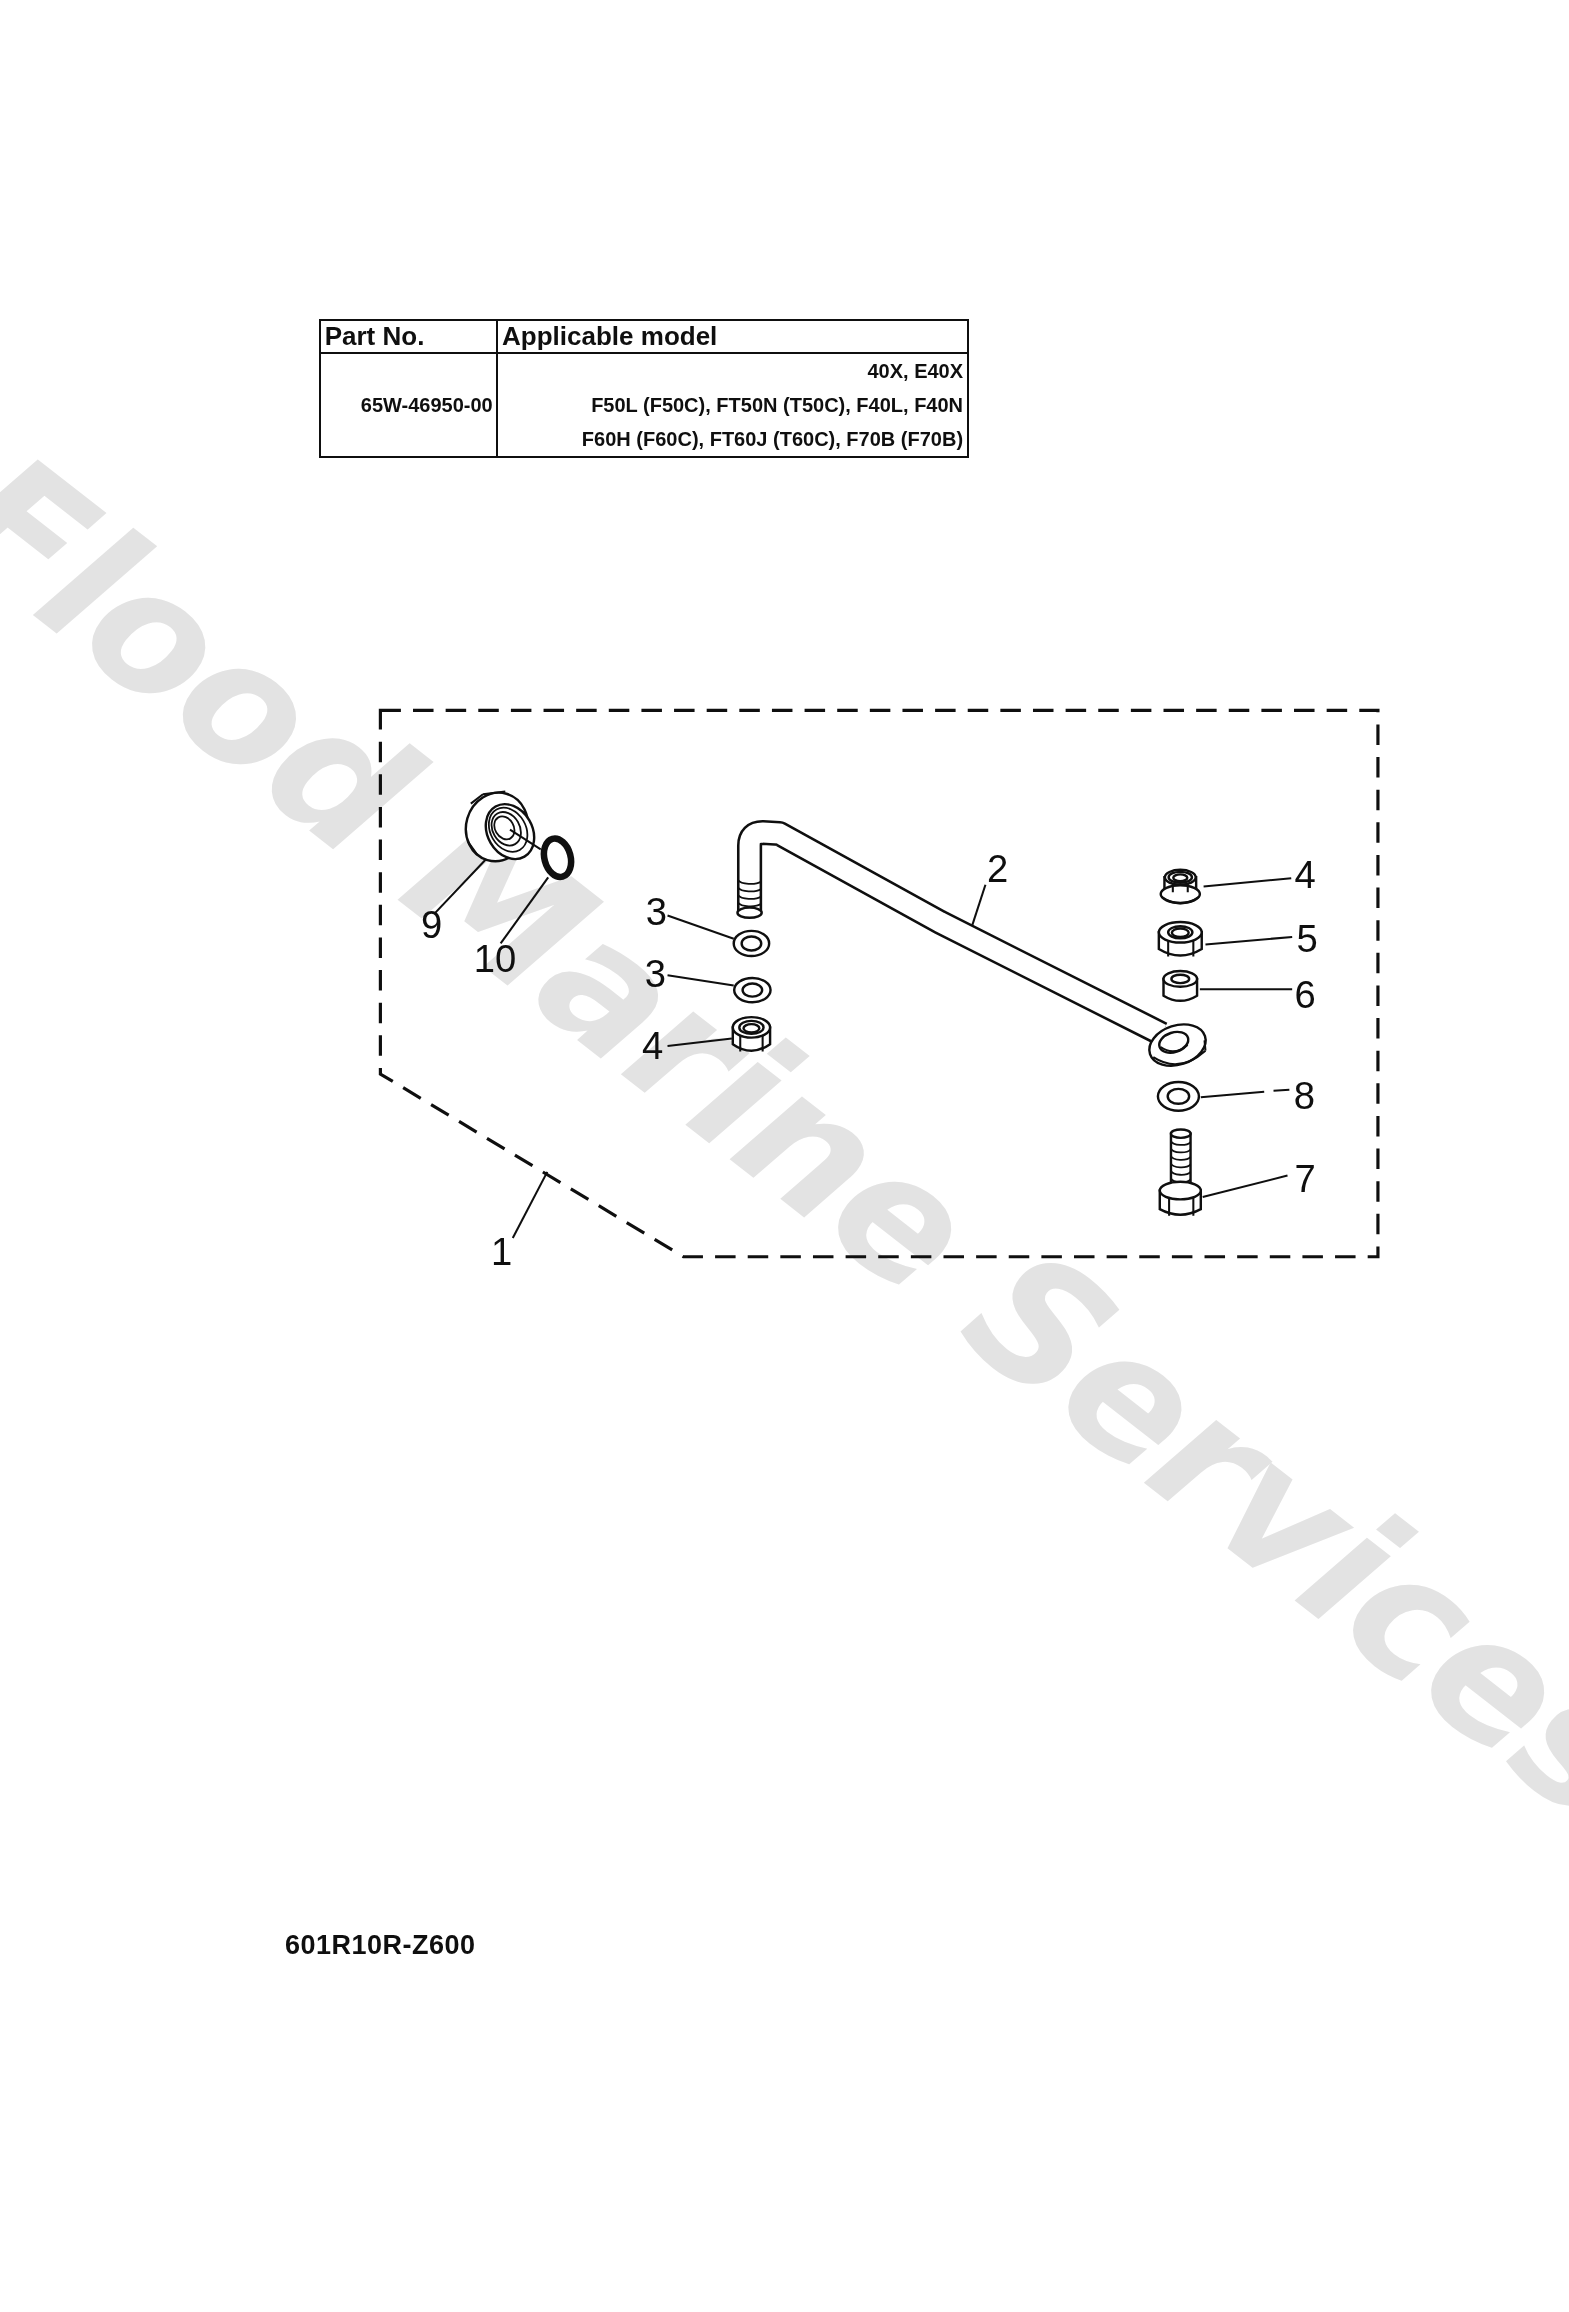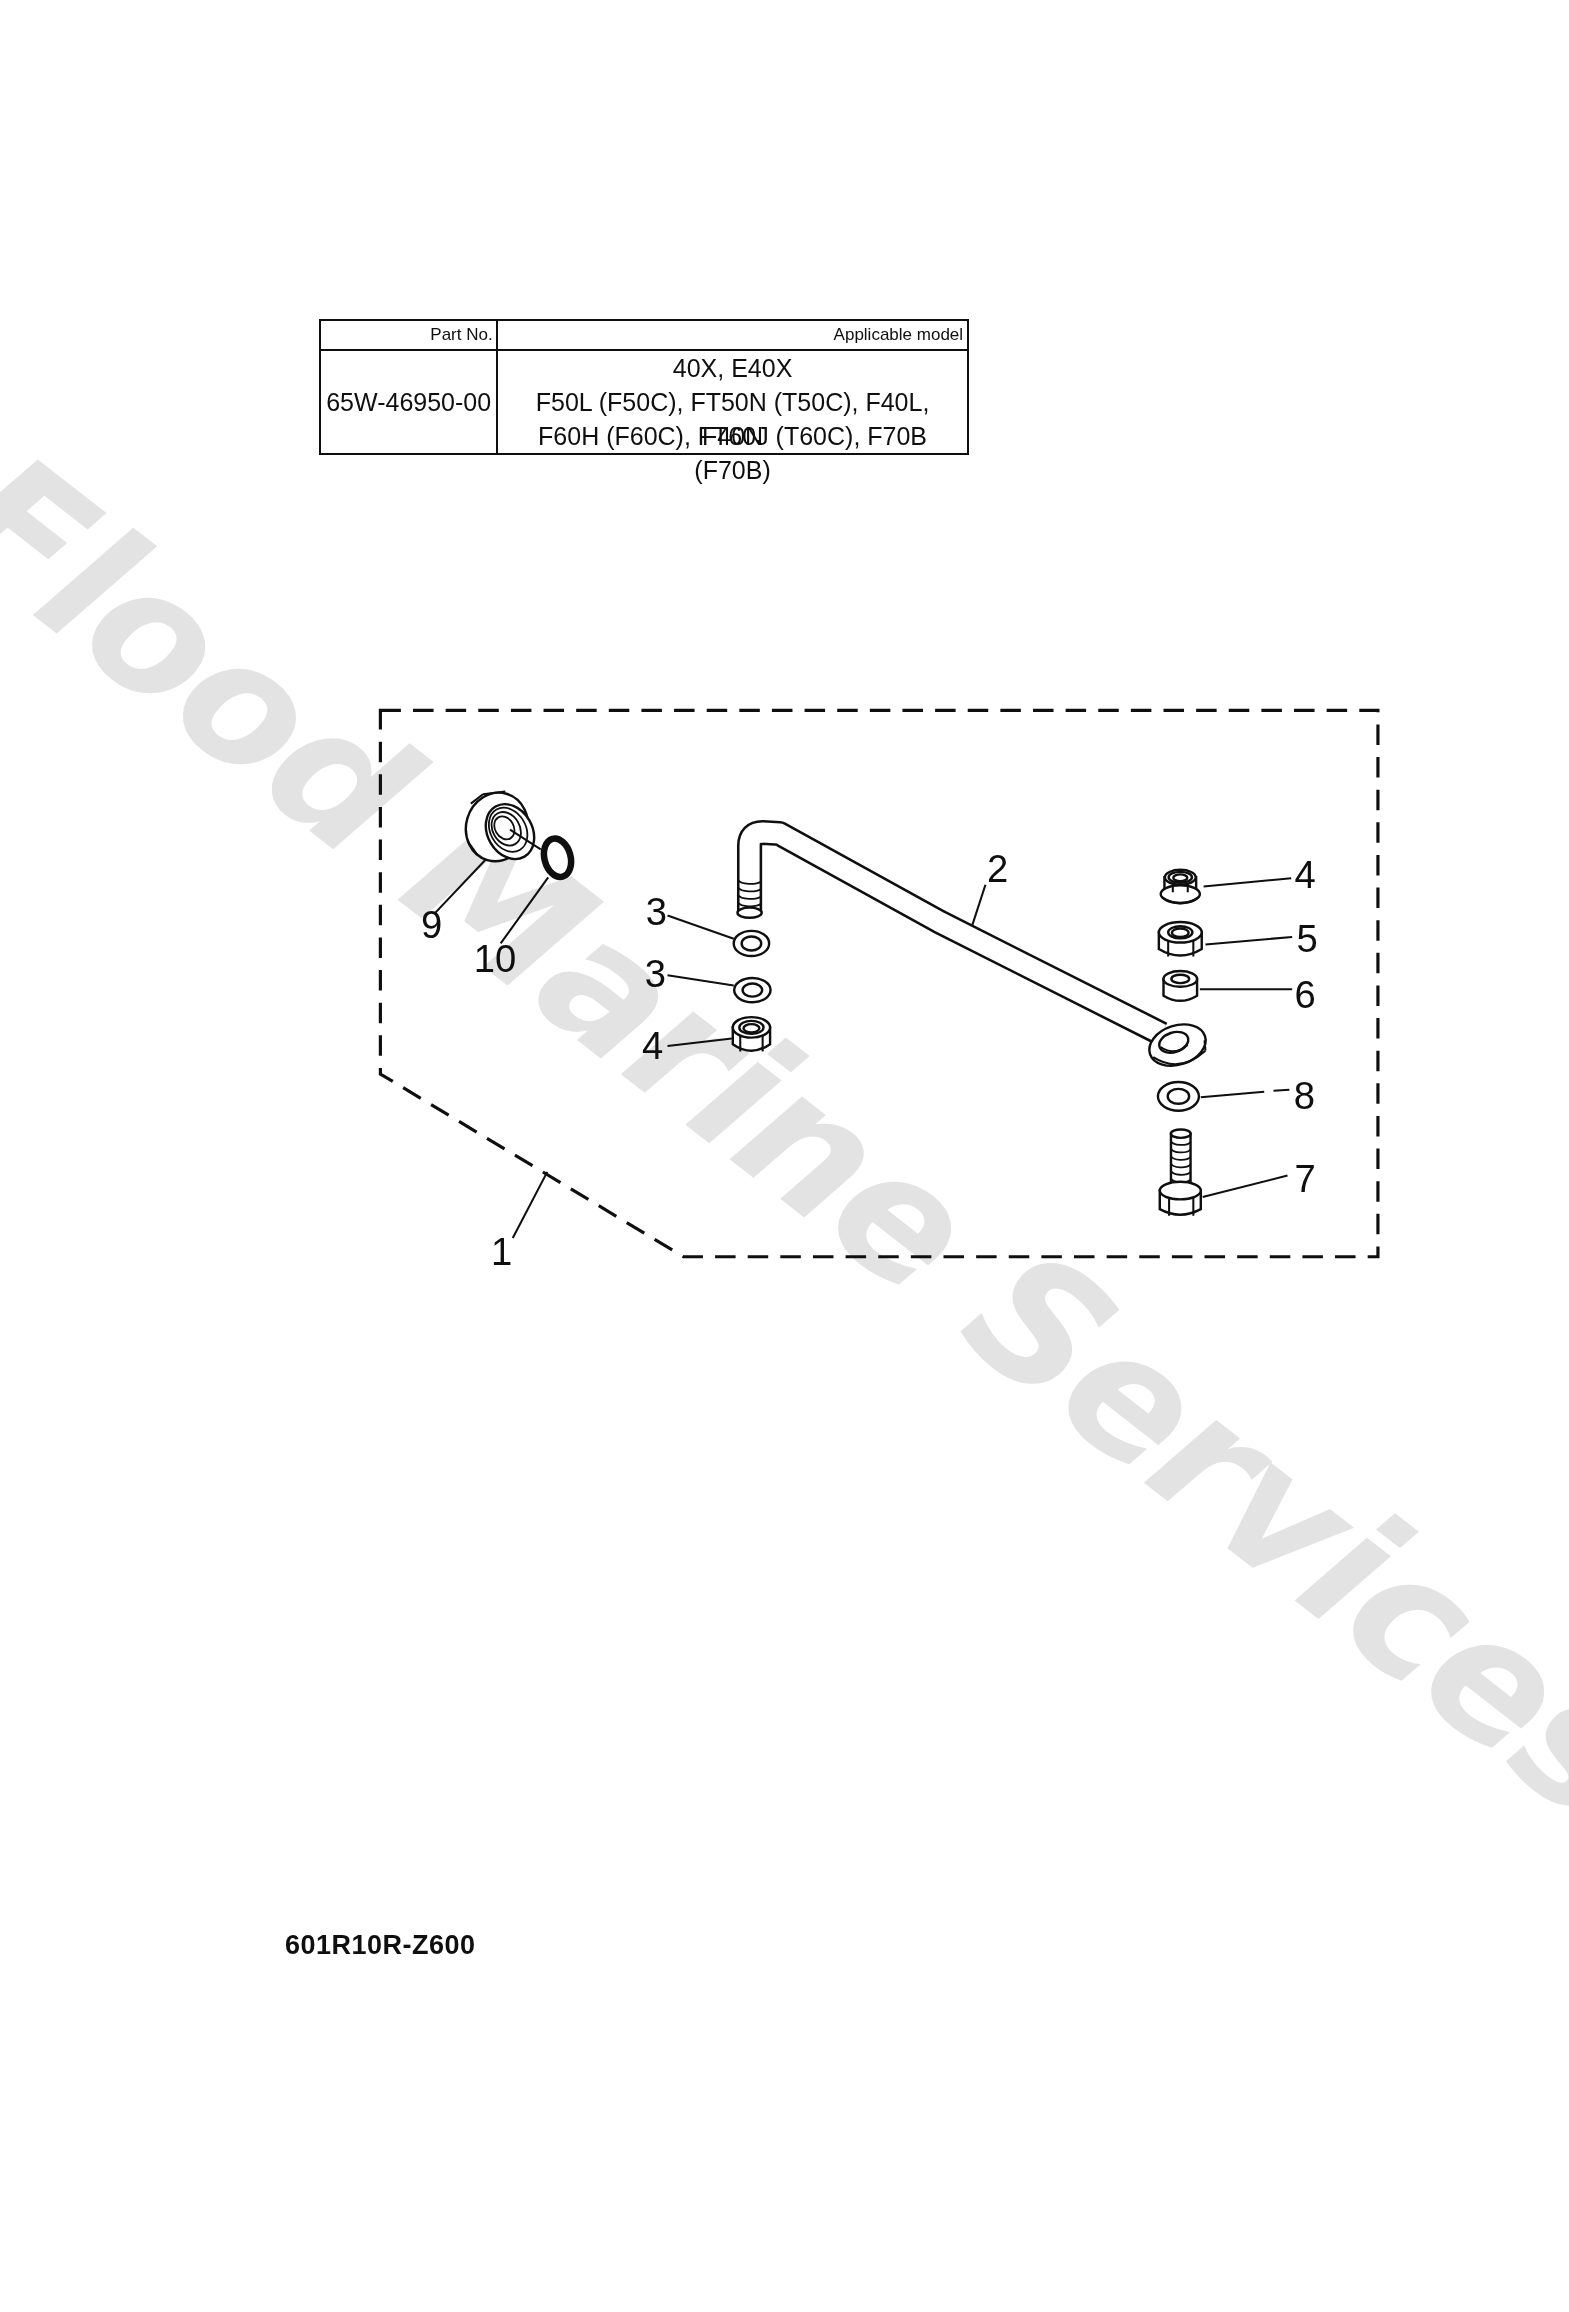--- a/index.html
+++ b/index.html
@@ -33,31 +33,32 @@
     left:319px;top:319px;
     border-collapse:collapse;
     table-layout:fixed;
     z-index:2;
     background:#fff;
   }
   .parts-table,
   .parts-table th,
   .parts-table td{border:2.3px solid #0f0f0f;}
   .parts-table th{
-    font-weight:normal;
-    font-size:17px;
+    font-weight:bold;
+    font-size:26px;
     height:28px;
     padding:0 3.7px;
+    text-align:left;
+  }
+  .parts-table td{
+    font-size:20px;
+    padding:0 3.7px;
     text-align:right;
-  }
-  .parts-table td{
-    font-size:25px;
-    padding:0 3.7px;
-    text-align:center;
     vertical-align:middle;
+    font-weight:bold;
   }
   .col-part{width:168px;}
   .col-model{width:461px;margin-top:12px;}
   .model-line{line-height:34px;height:34px;}
   .part-no-cell{height:99px;}
   
   .diagram{
     position:absolute;left:0;top:0;
     width:1570px;height:2313px;
     z-index:1;

